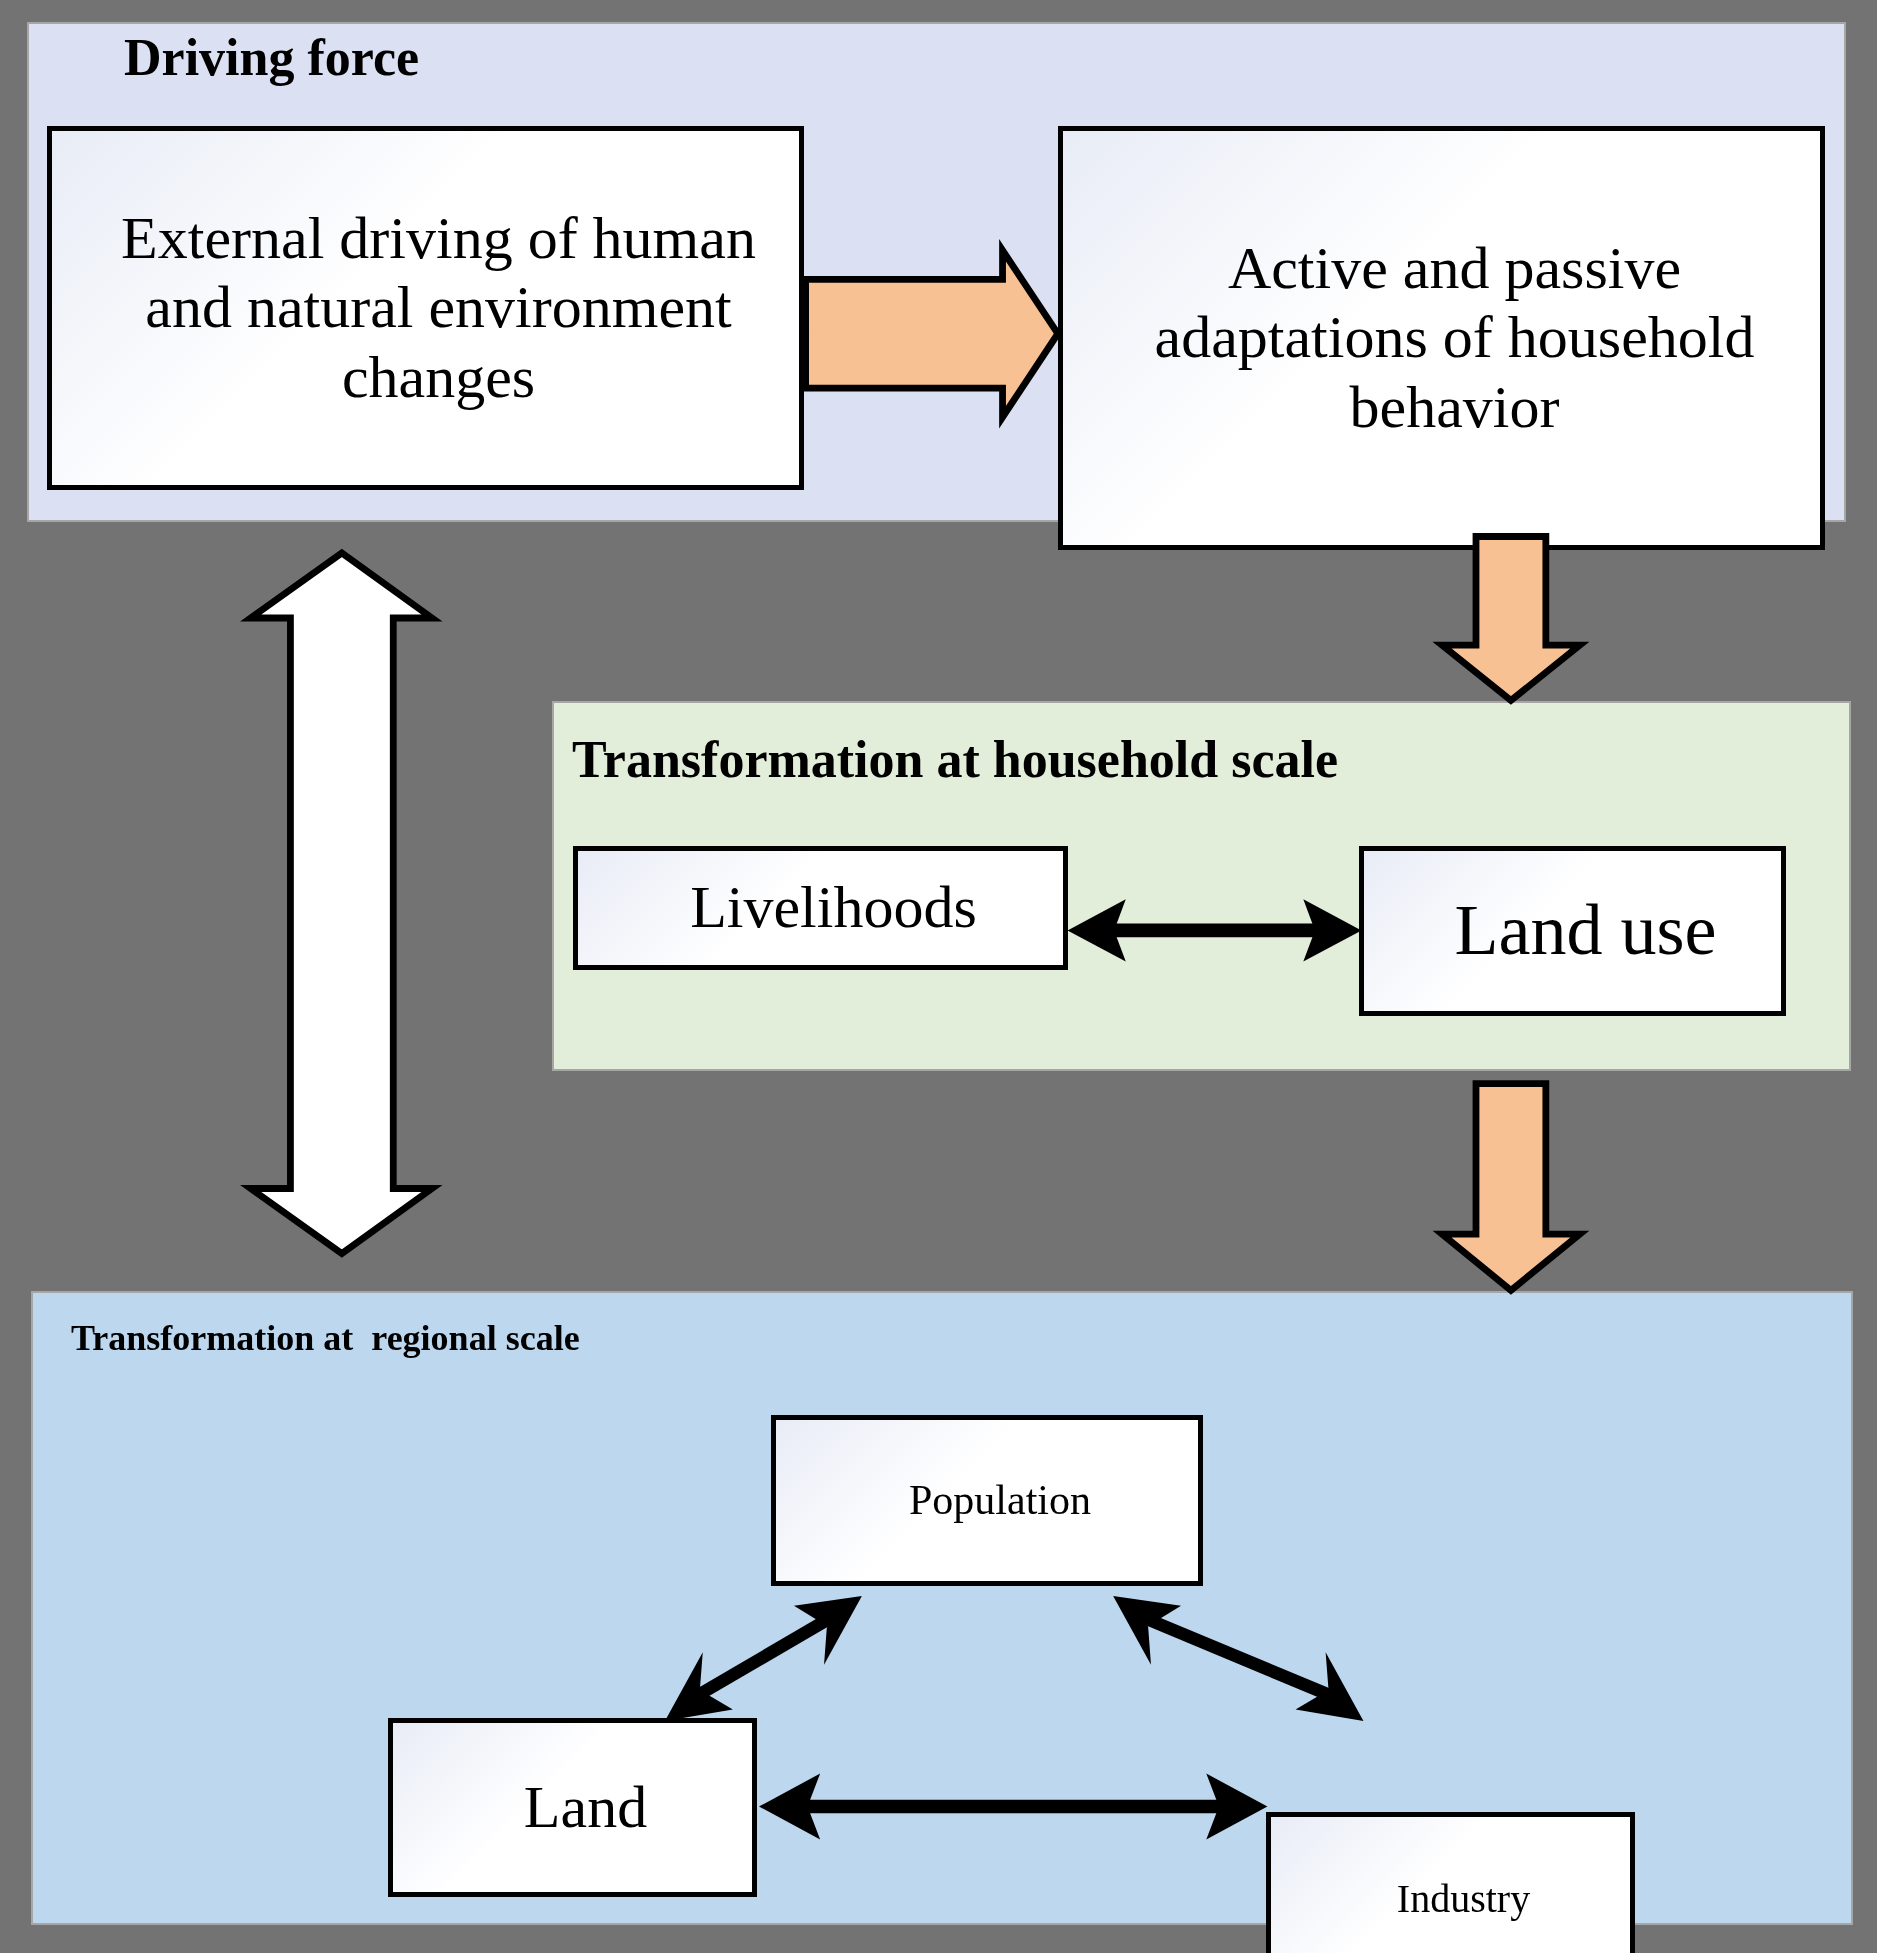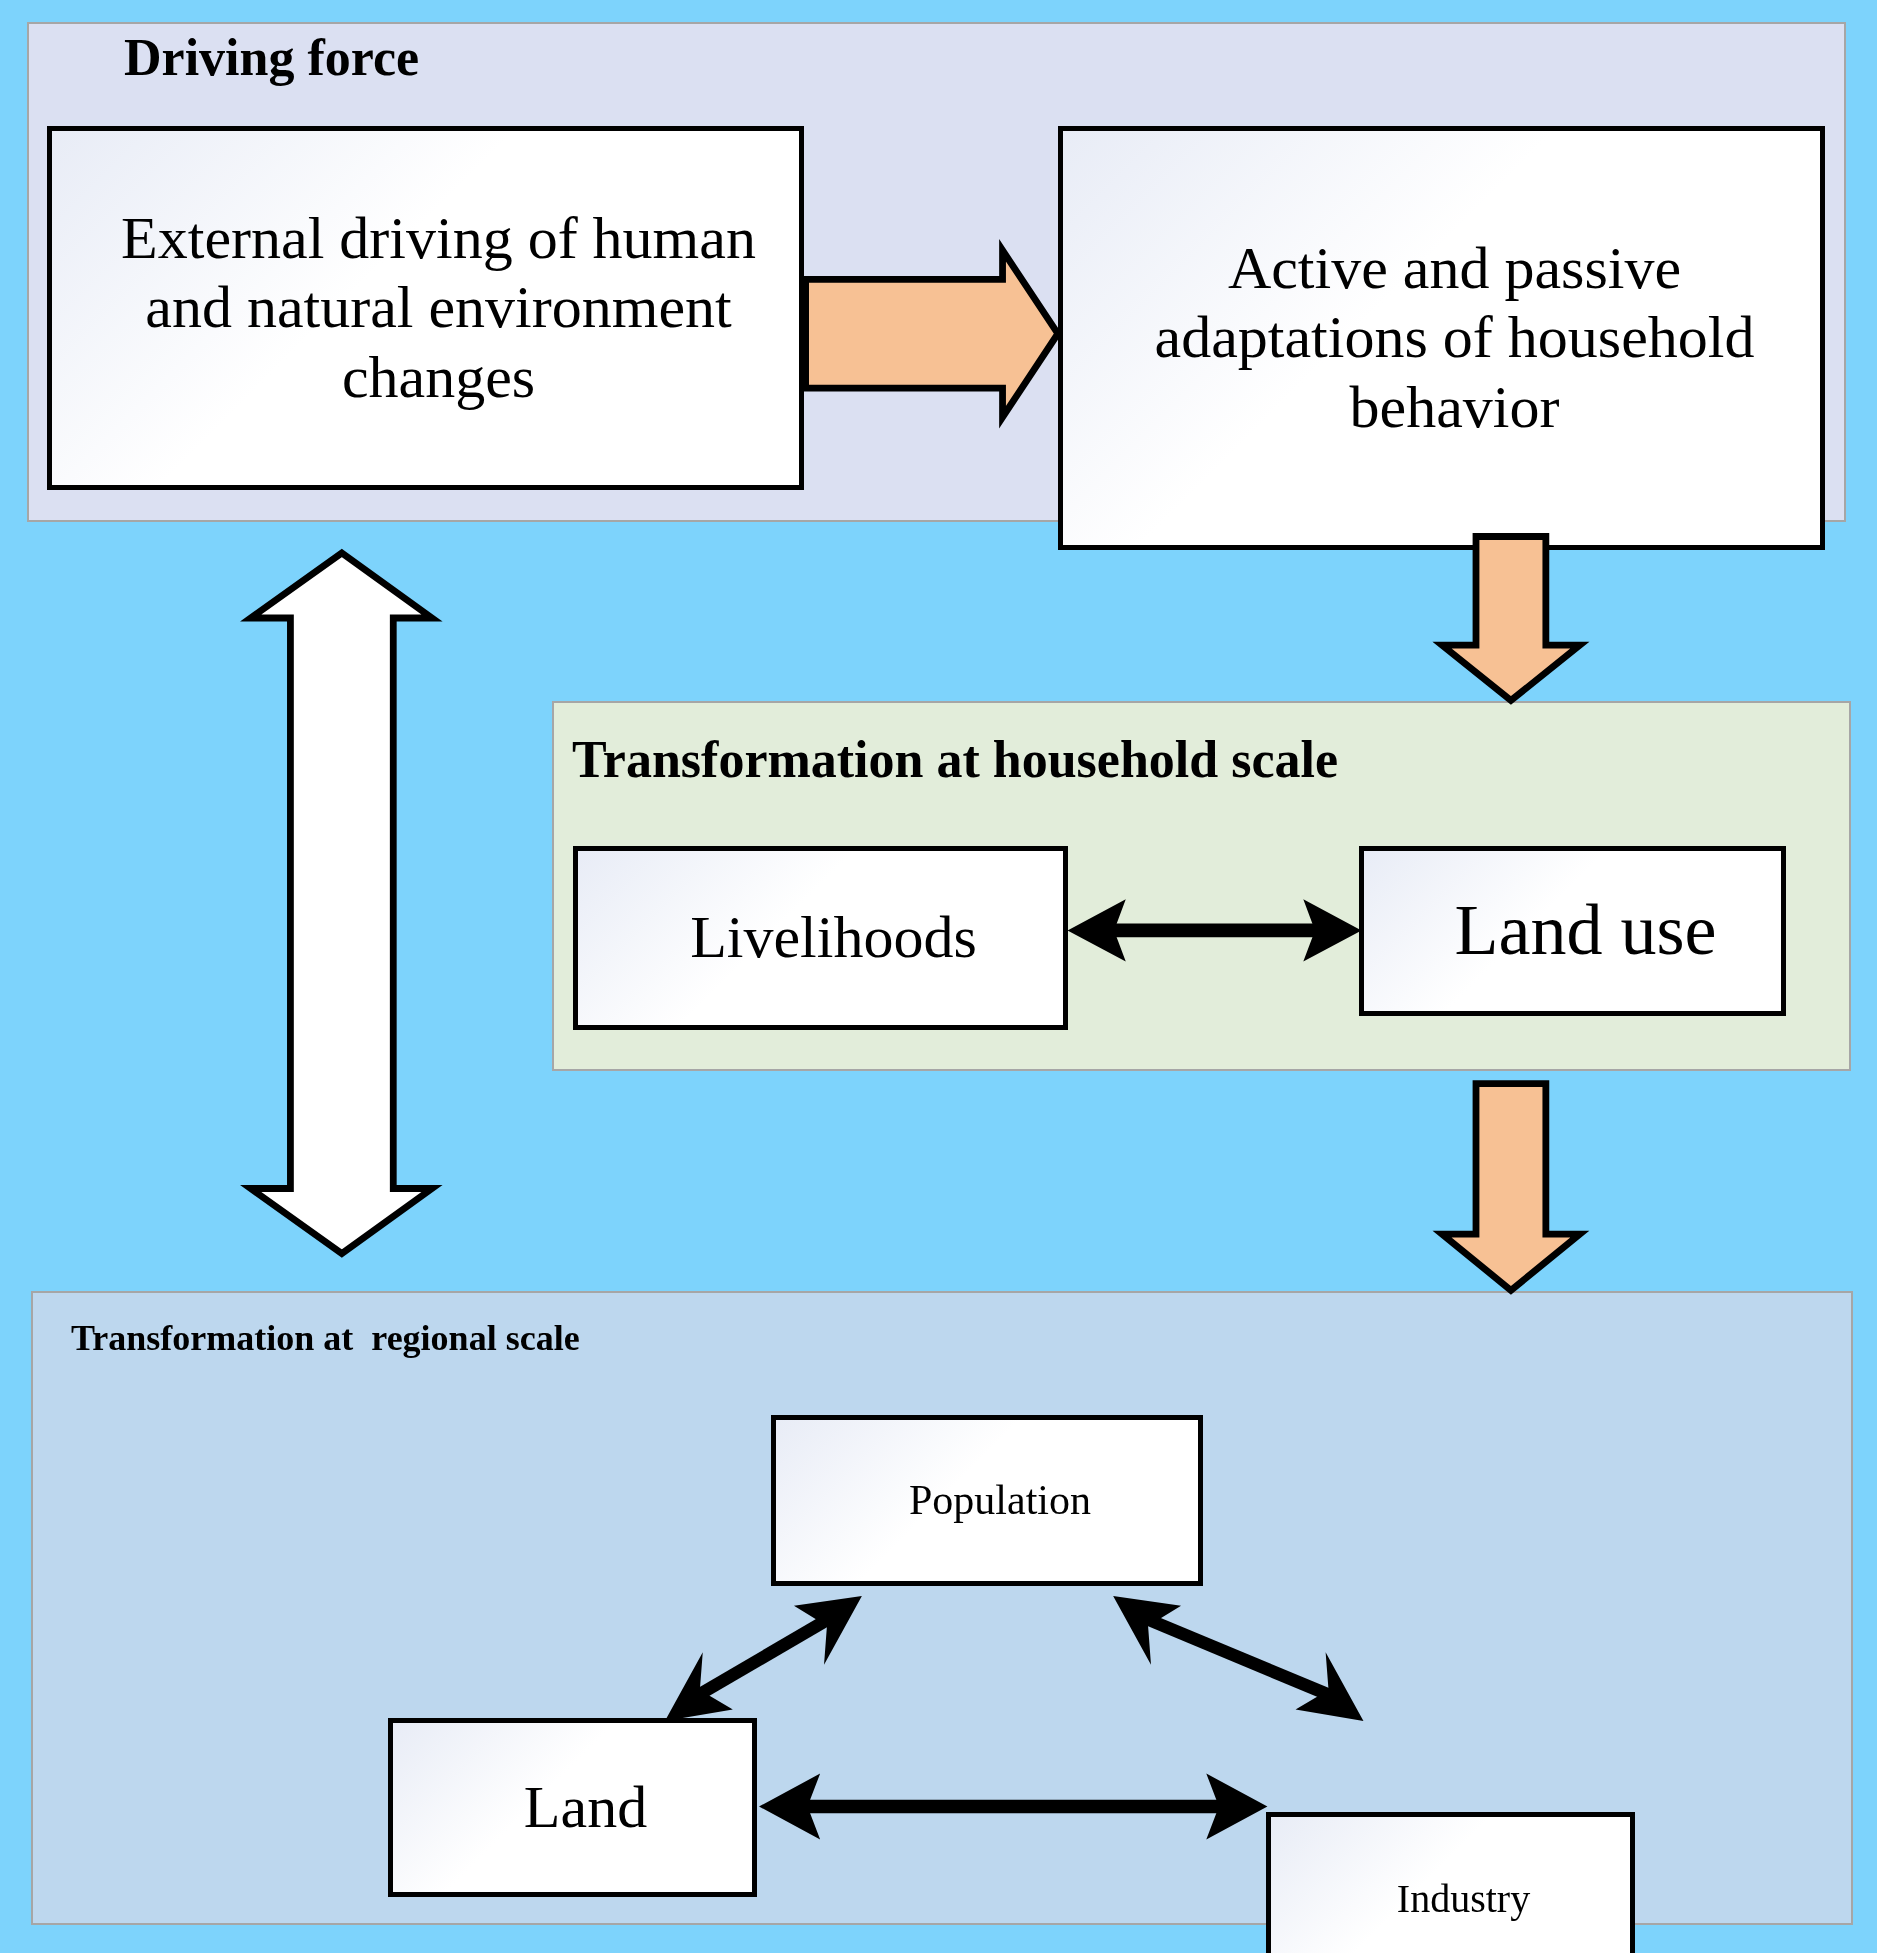--- a/index.html
+++ b/index.html
@@ -4,21 +4,21 @@
 <style>
   html, body {
     margin: 0;
     padding: 0;
     background: #ffffff;
   }
   #canvas {
     position: relative;
     width: 1878px;
     height: 1953px;
-    background: #7dd3fc;
+    background: #737373;
     font-family: "Liberation Serif", "DejaVu Serif", serif;
     overflow: hidden;
   }
 
   
   .panel {
     position: absolute;
     box-sizing: border-box;
     border: 2.9px solid #a6a6a6;
   }
@@ -86,21 +86,21 @@
     width: 757px; height: 364px;
     font-size: 60px;
   }
   #box-adaptations {
     left: 1058px; top: 126px;
     width: 767px; height: 424px;
     font-size: 60px;
   }
   #box-livelihoods {
     left: 573px; top: 846px;
-    width: 495px; height: 184px;
+    width: 495px; height: 124px;
     font-size: 60px;
   }
   #box-landuse {
     left: 1359px; top: 846px;
     width: 427px; height: 170px;
     font-size: 72px;
   }
   #box-population {
     left: 771px; top: 1415px;
     width: 432px; height: 171px;

